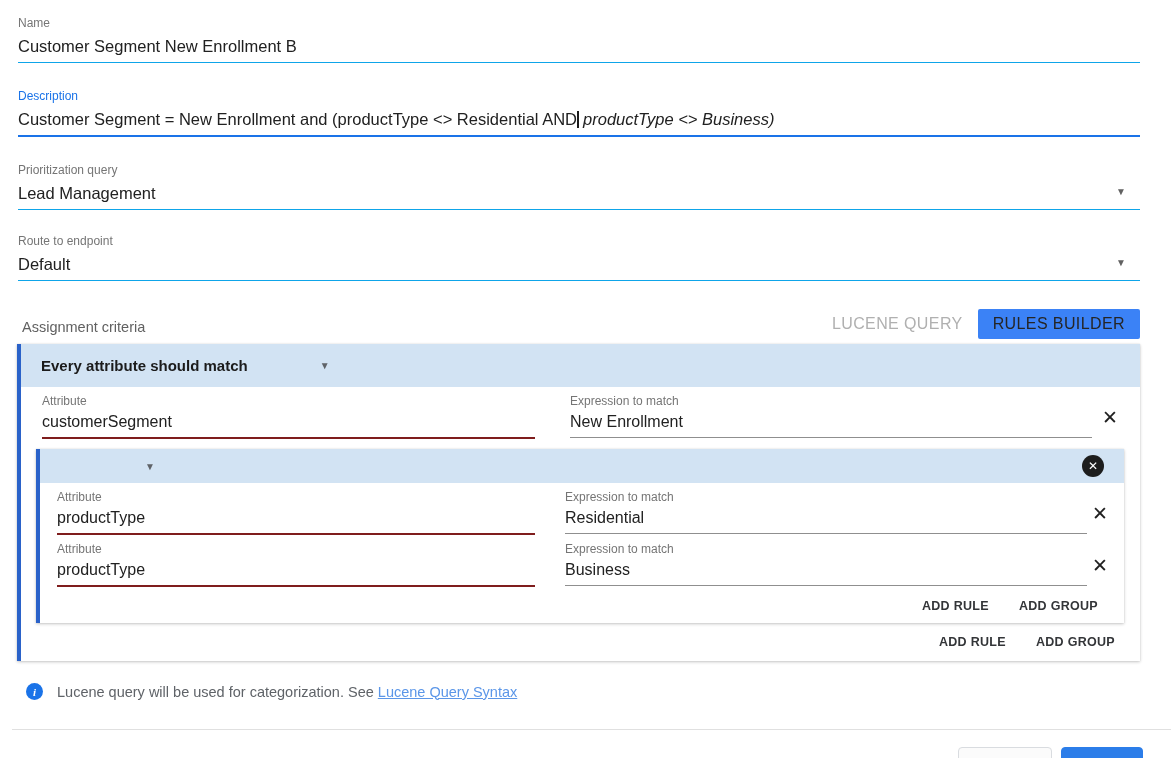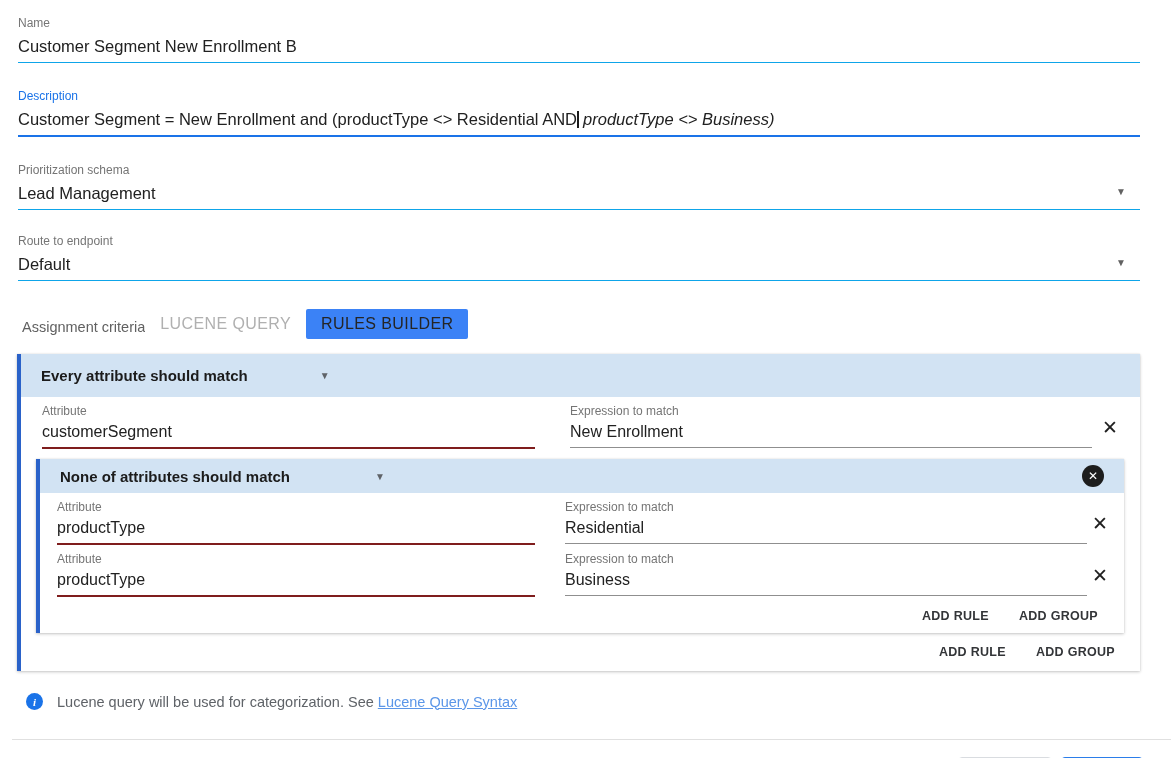--- a/index.html
+++ b/index.html
@@ -13,21 +13,21 @@
   .field-label { font-size:12px; color:#757575; line-height:14px; margin-bottom:6px; }
   .field-label.focused { color:#1a73e8; }
   .field-value { font-size:16.5px; color:#212121; line-height:20px; padding-bottom:6px; }
   .field-underline { border-bottom:1px solid #0ea5e9; }
   .field-underline.focused { border-bottom:2px solid #1a73e8; }
   .caret { display:inline-block; width:1.5px; height:17px; background:#1a1a1a; vertical-align:-3px; }
   .pre { white-space:pre;font-style:italic; }
   .dropdown-arrow { position:absolute; right:14px; bottom:12px; font-size:10px; color:#616161; }
 
   
-  .criteria-row { display:flex; justify-content:flex-start; align-items:flex-end; margin-top:28px; margin-bottom:15px; }
+  .criteria-row { display:flex; justify-content:space-between; align-items:flex-end; margin-top:28px; margin-bottom:5px; }
   .criteria-label { font-size:14.5px; color:#616161; padding-left:4px; padding-bottom:4px; }
   .tab-group { display:flex; }
   .tab { font-size:16px; letter-spacing:.4px; padding:6px 15px; border:none; cursor:pointer;
          background:transparent; font-family:inherit; }
   .tab.inactive { color:#b0b0b0; background:#ffffff; }
   .tab.active { color:#252525; background:#3b82f6; border-radius:2px; }
 
   
   .group { border-left:4px solid #2a62c9; background:#fff;
            box-shadow:0 1px 3px rgba(0,0,0,.22), 0 0 1px rgba(0,0,0,.12); margin-left:-1px; }
@@ -85,21 +85,21 @@
     <div class="field-label">Name</div>
     <div class="field-value">Customer Segment New Enrollment B</div>
   </div>
 
   <div class="field field-underline focused">
     <div class="field-label focused">Description</div>
     <div class="field-value"><span>Customer Segment = New Enrollment and (productType &lt;&gt; Residential AND</span><span class="caret"></span><span class="pre"> productType &lt;&gt; Business)</span></div>
   </div>
 
   <div class="field field-underline" style="margin-bottom:24px;">
-    <div class="field-label">Prioritization schema</div>
+    <div class="field-label">Prioritization query</div>
     <div class="field-value">Lead Management</div>
     <span class="dropdown-arrow">▼</span>
   </div>
 
   <div class="field field-underline" style="margin-bottom:0;">
     <div class="field-label">Route to endpoint</div>
     <div class="field-value">Default</div>
     <span class="dropdown-arrow">▼</span>
   </div>
 
@@ -125,21 +125,20 @@
       </div>
       <div class="rule-col expr-col">
         <div class="field-label">Expression to match</div>
         <div class="field-value">New Enrollment</div>
       </div>
       <button class="remove-rule-btn"><span>✕</span></button>
     </div>
 
     <div class="group subgroup">
       <div class="group-header">
-        <span class="group-title">None of attributes should match</span>
         <span class="hdr-arrow">▼</span>
         <span class="spacer"></span>
         <button class="remove-group-btn">
             <span>✕</span>
           </button>
       </div>
 
       <div class="rule-row">
         <div class="rule-col attr-col">
           <div class="field-label">Attribute</div>

